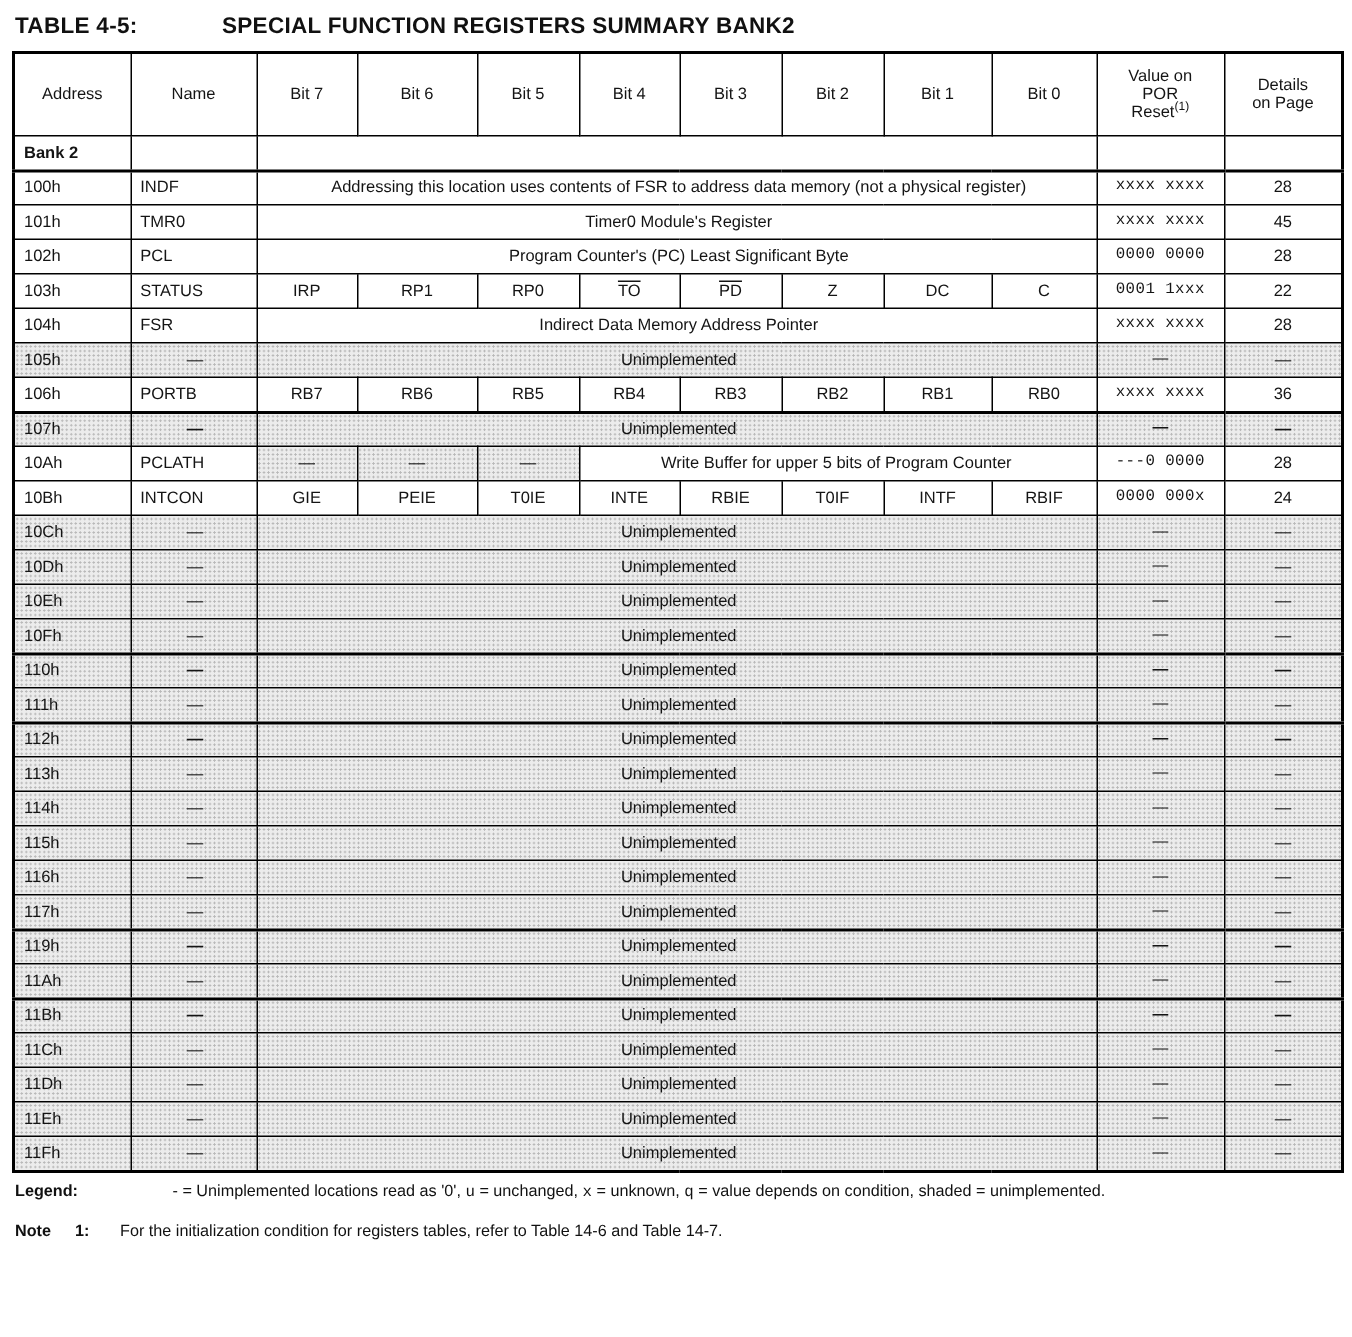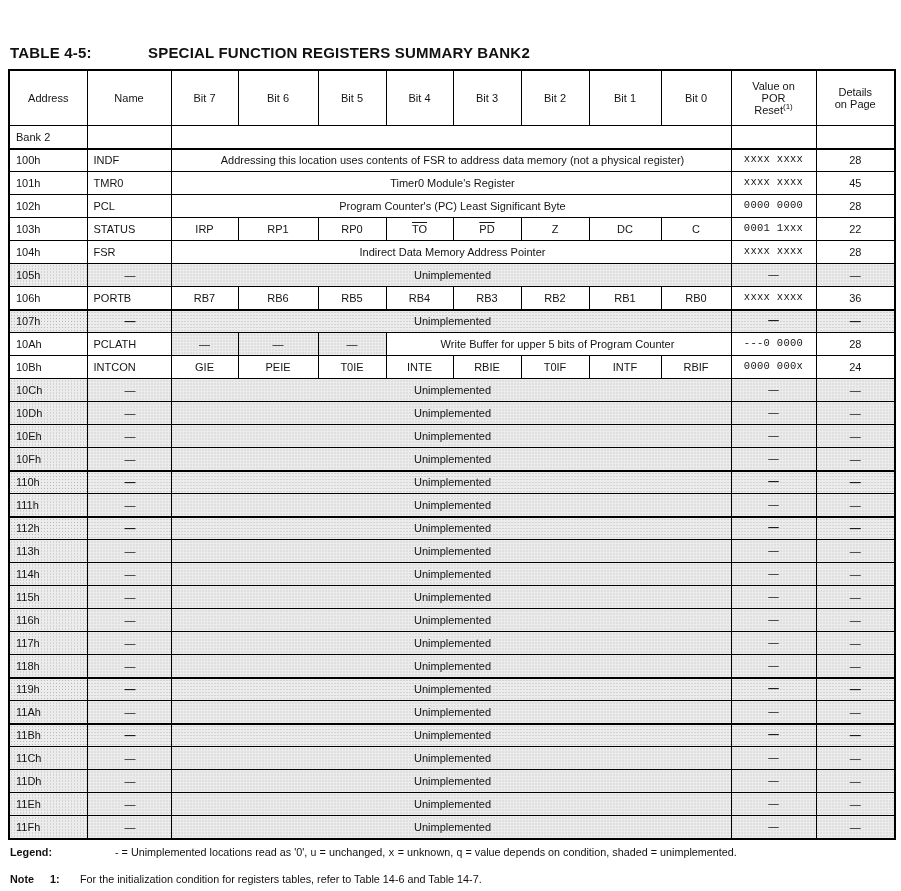--- a/index.html
+++ b/index.html
@@ -8,21 +8,21 @@
     font-family:"Liberation Sans",sans-serif;
     color:#111;
     -webkit-font-smoothing:antialiased;
     overflow:hidden;
   }
   .page{padding:7px 7px 0 8px;}
 
   
   .title-row{display:flex;align-items:baseline;font-weight:bold;font-size:15px;letter-spacing:.2px;margin:2px 0 8px 2px;}
   .title-label{width:138px;flex:0 0 138px;}
-  .title-text{flex:1;margin-top:35px;}
+  .title-text{flex:1;}
 
   
   table.sfr{
     border-collapse:collapse;
     table-layout:fixed;
     width:886px;
     border:2px solid #000;
   }
   table.sfr th, table.sfr td{
     border:1px solid #000;
@@ -39,21 +39,21 @@
     font-weight:normal;
     font-size:11.5px;
     text-align:center;
     padding:0 2px;
     border-bottom:2px solid #000;
     margin-top:48px;
   }
   thead th sup{font-size:8px;line-height:0;}
 
   tr.bank-row td{height:18px;border-bottom:2px solid #000;font-size:11px;}
-  tr.bank-row td.bank-label{font-weight:normal;}
+  tr.bank-row td.bank-label{font-weight:bold;}
 
   tbody tr{height:23px;}
   tbody td.addr{text-align:left;padding-left:6px;}
   tbody td.name{text-align:left;padding-left:6px;margin-left:27px;}
   tbody td.desc{text-align:center;padding-left:7px;font-size:11px;}
   tbody td.center{text-align:center;padding-left:2px;}
   tbody td.bit{text-align:center;}
   tbody td.por{
     text-align:center;
     font-family:"Liberation Mono","DejaVu Sans Mono",monospace;
@@ -306,27 +306,20 @@
           <td class="por dash">—</td>
           <td class="page dash">—</td>
         </tr>
         <tr class="shaded">
           <td class="addr">117h</td>
           <td class="name dash">—</td>
           <td class="desc" colspan="8">Unimplemented</td>
           <td class="por dash">—</td>
           <td class="page dash">—</td>
         </tr>
-        <tr class="shaded">
-          <td class="addr">118h</td>
-          <td class="name dash">—</td>
-          <td class="desc" colspan="8">Unimplemented</td>
-          <td class="por dash">—</td>
-          <td class="page dash">—</td>
-        </tr>
         <tr class="thick-top bold-dash shaded">
           <td class="addr">119h</td>
           <td class="name dash">—</td>
           <td class="desc" colspan="8">Unimplemented</td>
           <td class="por dash">—</td>
           <td class="page dash">—</td>
         </tr>
         <tr class="shaded">
           <td class="addr">11Ah</td>
           <td class="name dash">—</td>

